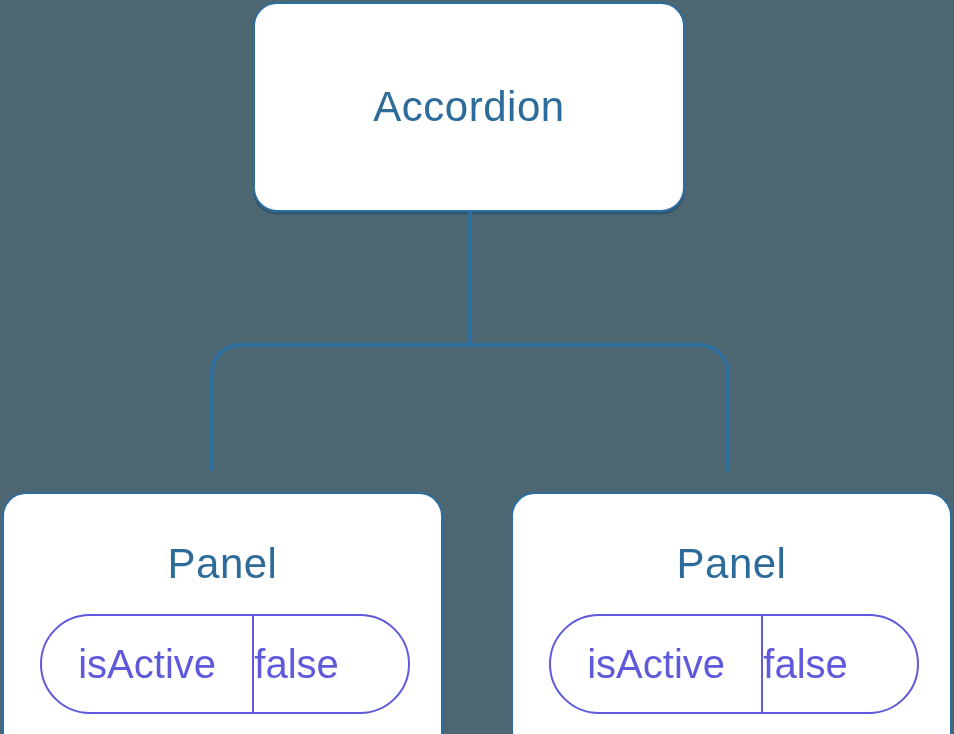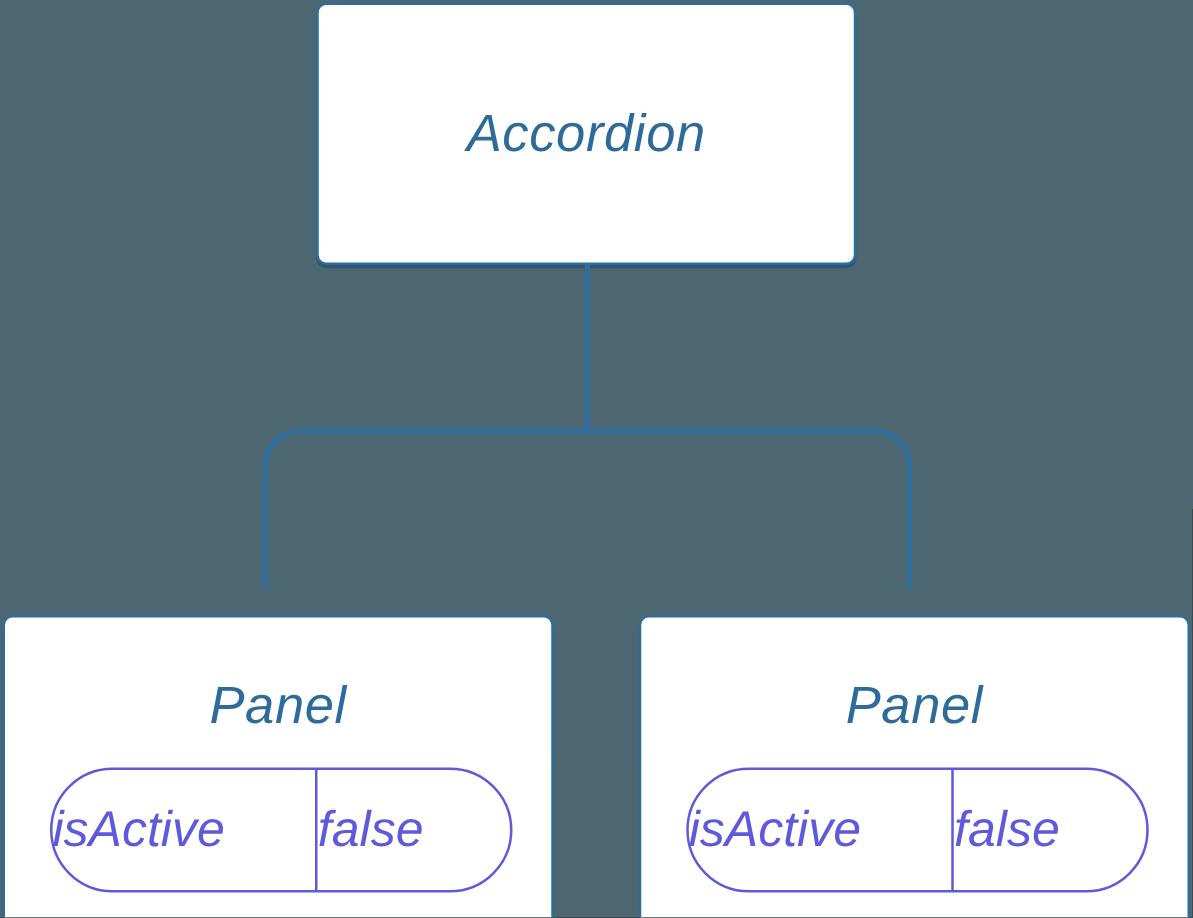--- a/index.html
+++ b/index.html
@@ -12,23 +12,22 @@
     overflow: hidden;
     background: var(--background, #4c6771);
     font-family: "Liberation Sans", sans-serif;
   }
 
   
   .node {
     position: absolute;
     background: var(--node_fill, #ffffff);
     border: 2.5px solid var(--line, #2e6e9e);
-    border-radius: 8px;
+    border-radius: 24px;
     box-shadow: 0 2.5px 0 rgba(25, 72, 105, 0.55);
-    font-style: italic;
   }
   .node-root {
     left: 253px; top: 2px;
     width: 432px; height: 210px;
     display: flex; align-items: center; justify-content: center;
   }
   .node-label {
     font-size: 42px;
     font-weight: 500;
     letter-spacing: 0.5px;
@@ -76,21 +75,21 @@
     width: 370px; height: 100px;
     border: 2.5px solid var(--state_accent, #5e5adb);
     border-radius: 50px;
     display: flex;
     align-items: stretch;
     background: transparent;
   }
   .pill-key {
     width: 58%;
     border-right: 2.5px solid var(--state_accent, #5e5adb);
-    display: flex; align-items: center; justify-content: flex-start;
+    display: flex; align-items: center; justify-content: center;
   }
   .pill-value {
     flex: 1;
     display: flex; align-items: center; justify-content: flex-start;
   }
   .pill-text {
     font-size: 40px;
     font-weight: 400;
     color: var(--state_accent, #5e5adb);
   }

